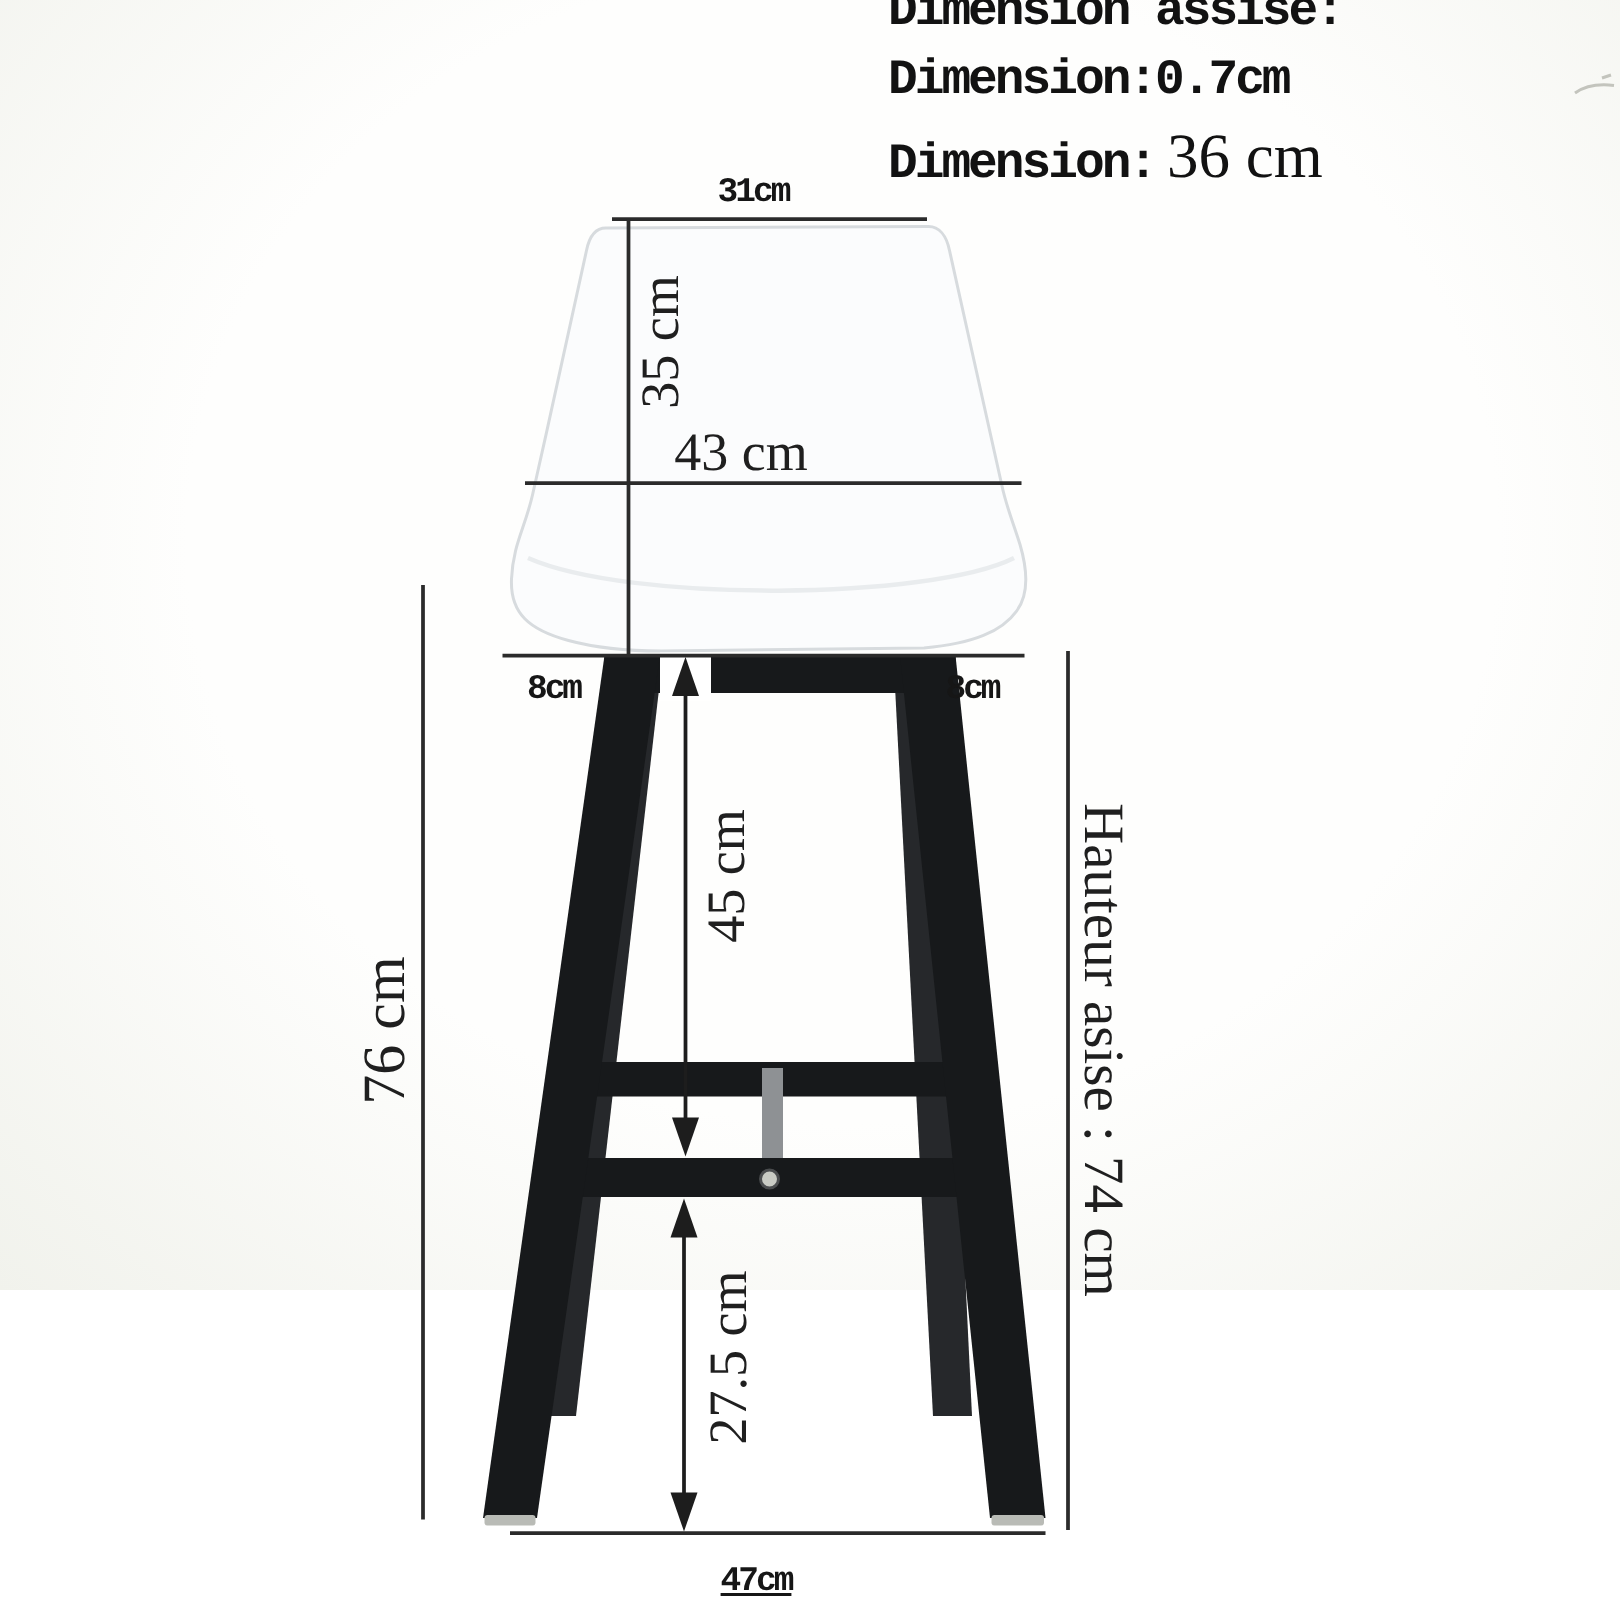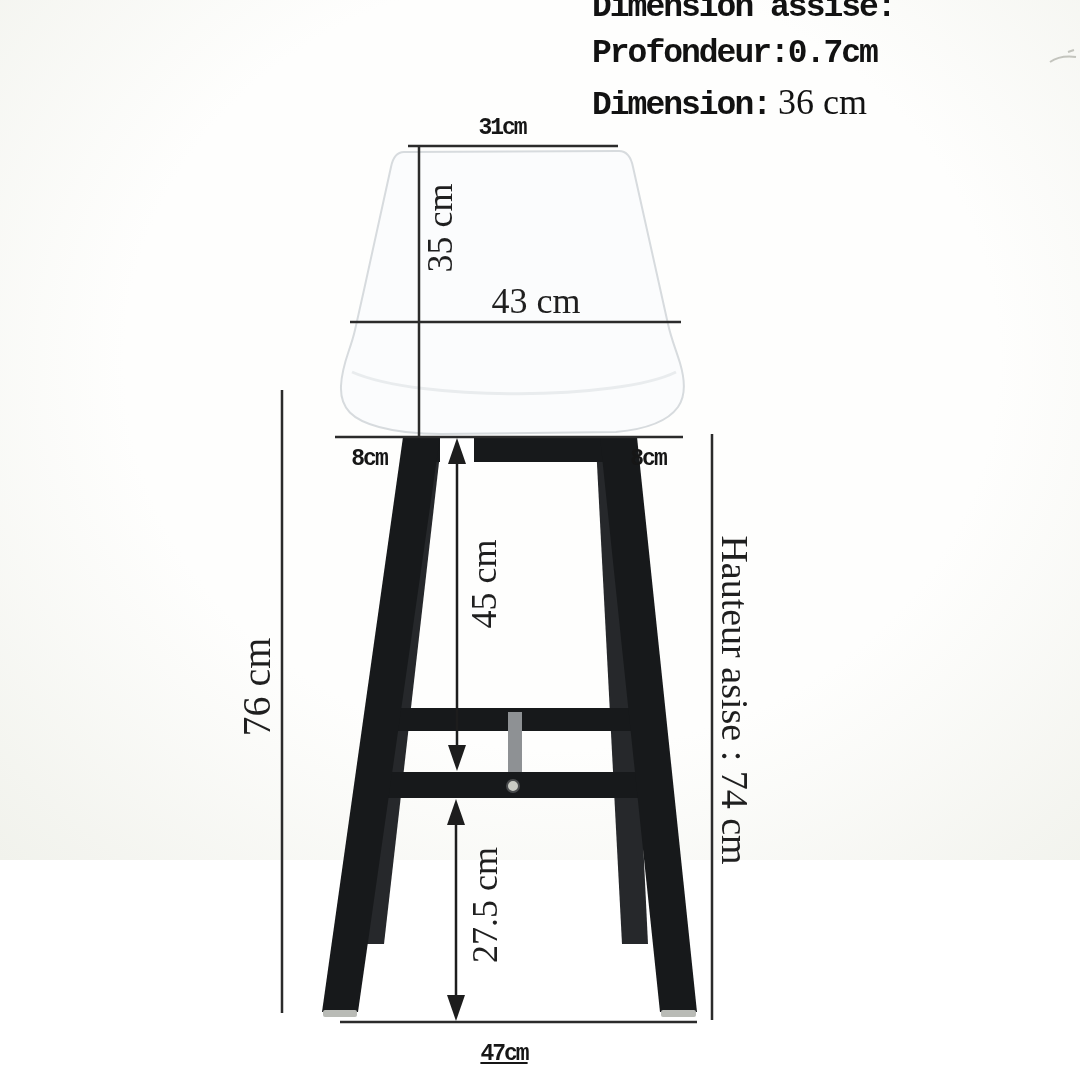--- a/index.html
+++ b/index.html
@@ -28,21 +28,21 @@
   }
   .rot-ccw{transform:translate(-50%,-50%) rotate(-90deg);}
   .rot-cw{transform:translate(-50%,-50%) rotate(90deg);}
   .title-line{
     position:absolute;left:592px;white-space:nowrap;
     font-family:"Liberation Mono",monospace;font-weight:bold;
     font-size:33px;letter-spacing:-2px;color:#121212;line-height:1.12;
   }
   .depth-value{
     font-family:"Liberation Serif",serif;font-weight:normal;
-    font-size:36px;letter-spacing:0;
+    font-size:42px;letter-spacing:0;
   }
 </style>
 </head>
 <body>
 
 <div id="canvas">
 
   <svg id="stool-svg" width="1080" height="1080" viewBox="0 0 1080 1080">
 
     <path d="M 404 152
@@ -94,30 +94,30 @@
 
     <polygon points="457,438 448,464 466,464" fill="#1d1d1d"></polygon>
     <polygon points="457,771 448,745 466,745" fill="#1d1d1d"></polygon>
     <polygon points="456,799 447,825 465,825" fill="#1d1d1d"></polygon>
     <polygon points="456,1021 447,995 465,995" fill="#1d1d1d"></polygon>
 
     <path d="M 1050 62 q 10 -7 26 -5 M 1068 52 l 6 -2" fill="none" stroke="#c3c4bd" stroke-width="2"></path>
   </svg>
 
   <div class="title-line" style="top:-10px;">Dimension assise:</div>
-  <div class="title-line" style="top:36px;">Profondeur:0.7cm</div>
+  <div class="title-line" style="top:36px;">Dimension:0.7cm</div>
   <div class="title-line" style="top:82px;">
     <span>Dimension:</span><span class="depth-value" style="margin-left:8px;">36 cm</span>
   </div>
 
   <div class="lbl mono" style="left:502px;top:128px;">31cm</div>
 
   <div class="lbl serif rot-ccw" style="left:440px;top:228px;">35 cm</div>
 
-  <div class="lbl serif" style="left:536px;top:301px;">43 cm</div>
+  <div class="lbl serif" style="left:494px;top:301px;">43 cm</div>
 
   <div class="lbl mono" style="left:369px;top:459px;">8cm</div>
 
   <div class="lbl mono" style="left:648px;top:459px;">8cm</div>
 
   <div class="lbl serif rot-ccw" style="left:484px;top:584px;">45 cm</div>
 
   <div class="lbl serif rot-ccw" style="left:485px;top:905px;">27.5 cm</div>
 
   <div class="lbl serif-lg rot-ccw" style="left:256px;top:687px;">76 cm</div>

